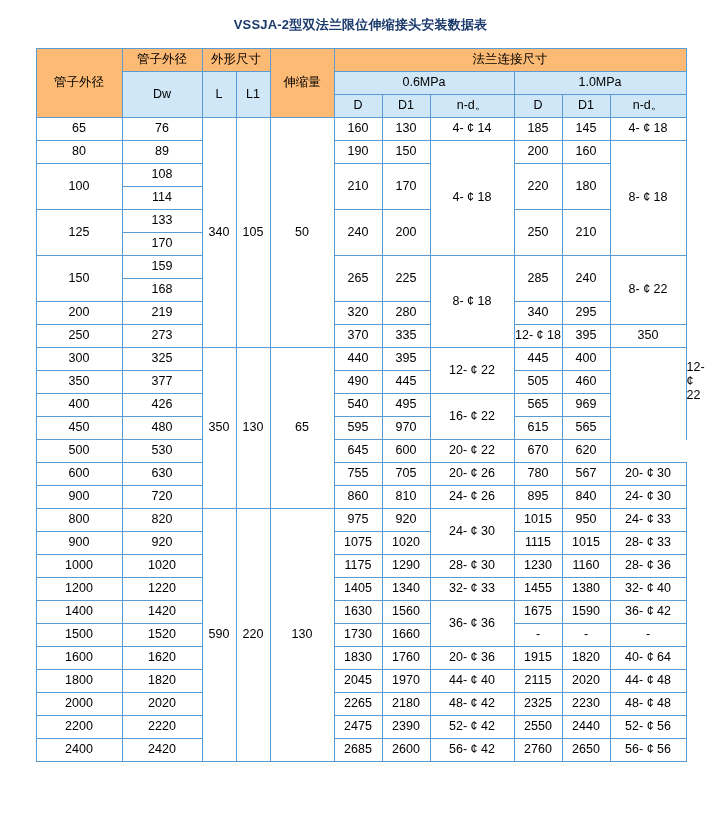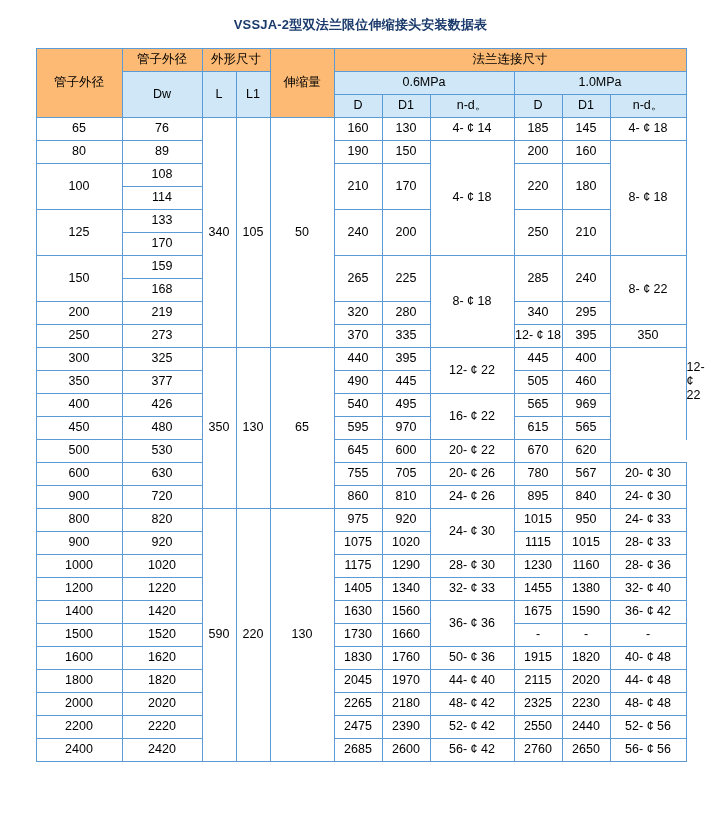--- a/index.html
+++ b/index.html
@@ -325,24 +325,24 @@
           <td>1660</td>
           <td>-</td>
           <td>-</td>
           <td>-</td>
         </tr>
         <tr>
           <td>1600</td>
           <td>1620</td>
           <td>1830</td>
           <td>1760</td>
-          <td>50- ¢ 36</td>
+          <td>20- ¢ 36</td>
           <td>1915</td>
           <td>1820</td>
-          <td>40- ¢ 48</td>
+          <td>40- ¢ 64</td>
         </tr>
         <tr>
           <td>1800</td>
           <td>1820</td>
           <td>2045</td>
           <td>1970</td>
           <td>44- ¢ 40</td>
           <td>2115</td>
           <td>2020</td>
           <td>44- ¢ 48</td>

